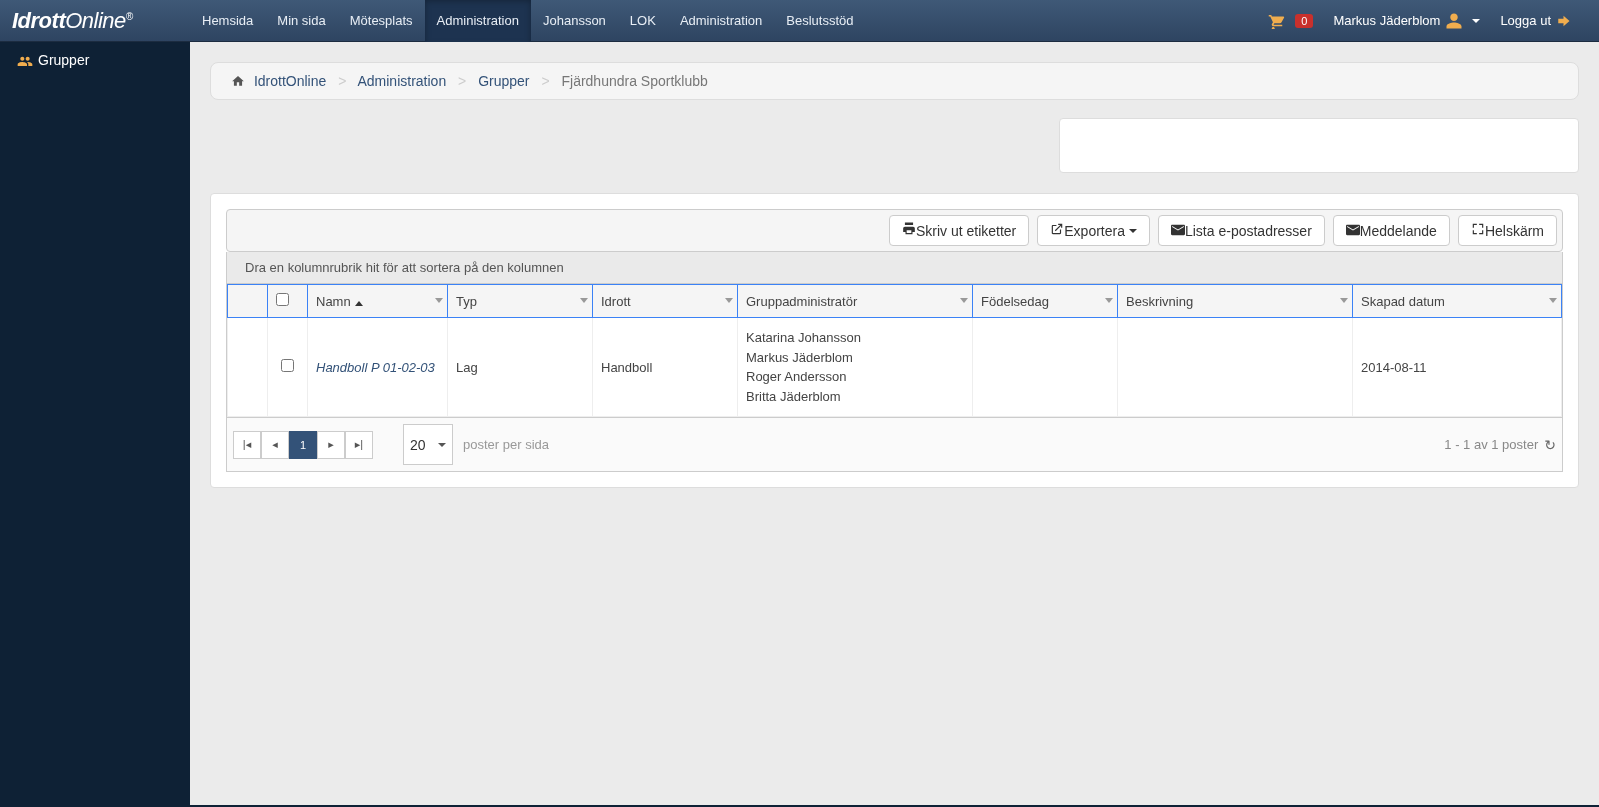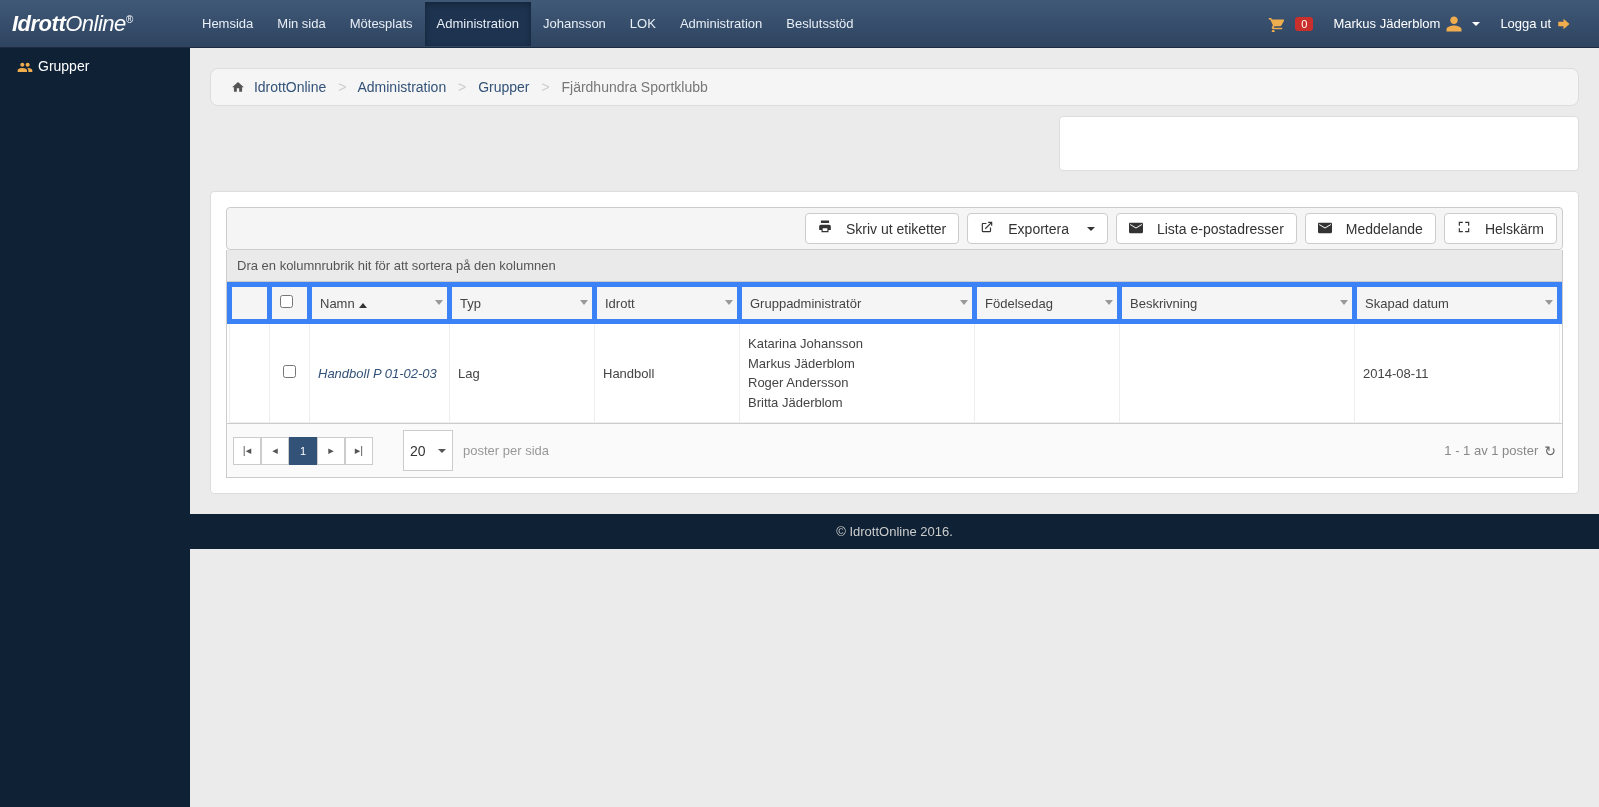--- a/index.html
+++ b/index.html
@@ -6,21 +6,21 @@
 body {
   font-family: "Helvetica Neue", Helvetica, Arial, sans-serif;
   font-size: 14px;
   background: #0e2135;
   color: #333;
   width: 1599px;
   height: 807px;
   overflow: hidden;
 }
 .topbar {
-  height: 48px;
+  height: 42px;
   background: linear-gradient(to bottom, #3f5977 0%, #2e4461 100%);
   border-bottom: 1px solid #1c2c40;
   display: flex;
   align-items: center;
   color: #fff;
 }
 .logo {
   width: 190px;
   padding-left: 12px;
   font-size: 22px;
@@ -92,21 +92,21 @@
   flex: 1;
   background: #ebebeb;
   overflow: auto;
 }
 .content { padding: 20px; }
 .breadcrumb {
   background: #f5f5f5;
   border: 1px solid #ddd;
   border-radius: 8px;
   padding: 10px 15px;
-  margin-bottom: 10px;
+  margin-bottom: 18px;
   font-size: 14px;
   color: #777;
 }
 .breadcrumb a { color: #335278; text-decoration: none; cursor: pointer; }
 .breadcrumb .sep { padding: 0 8px; color: #ccc; }
 .page-title {
   font-size: 36px;
   font-weight: 500;
   color: #333;
   margin-bottom: 15px;
@@ -143,47 +143,47 @@
 .btn {
   display: inline-flex;
   align-items: center;
   background: #fff;
   border: 1px solid #ccc;
   border-radius: 4px;
   padding: 6px 12px;
   font-size: 14px;
   color: #333;
   cursor: pointer;
-  gap: 14px;
+  gap: 0;
 }
 .caret {
   display: inline-block;
   width: 0; height: 0;
   border-left: 4px solid transparent;
   border-right: 4px solid transparent;
   border-top: 4px solid #333;
   margin-left: 4px;
 }
 .group-hint {
   background: #eaeaea;
   border: 1px solid #ccc;
   border-top: none;
-  padding: 8px 10px;
+  padding: 8px 18px;
   color: #555;
   font-size: 13px;
 }
 .grid {
   border: 1px solid #ccc;
   border-top: none;
   background: #fff;
 }
 .grid table { width: 100%; border-collapse: collapse; }
 .grid th {
   background: #f5f5f5;
-  border: 5px solid #3b82f6;
+  border: 1px solid #3b82f6;
   font-weight: 400;
   text-align: left;
   padding: 8px;
   font-size: 13px;
   color: #444;
   position: relative;
 }
 .grid th .col-menu {
   position: absolute; right: 4px; top: 50%; margin-top: -3px;
   width: 0; height: 0;
@@ -414,15 +414,14 @@
           </div>
           <span class="pager-text">poster per sida</span>
           <div class="pager-info">
             <span>1 - 1 av 1 poster</span>
             <span class="refresh">↻</span>
           </div>
         </div>
       </div>
     </div>
 
-    <div class="footer-bar">© IdrottOnline 2016.</div>
   </div>
 </div>
 
 </body></html>

